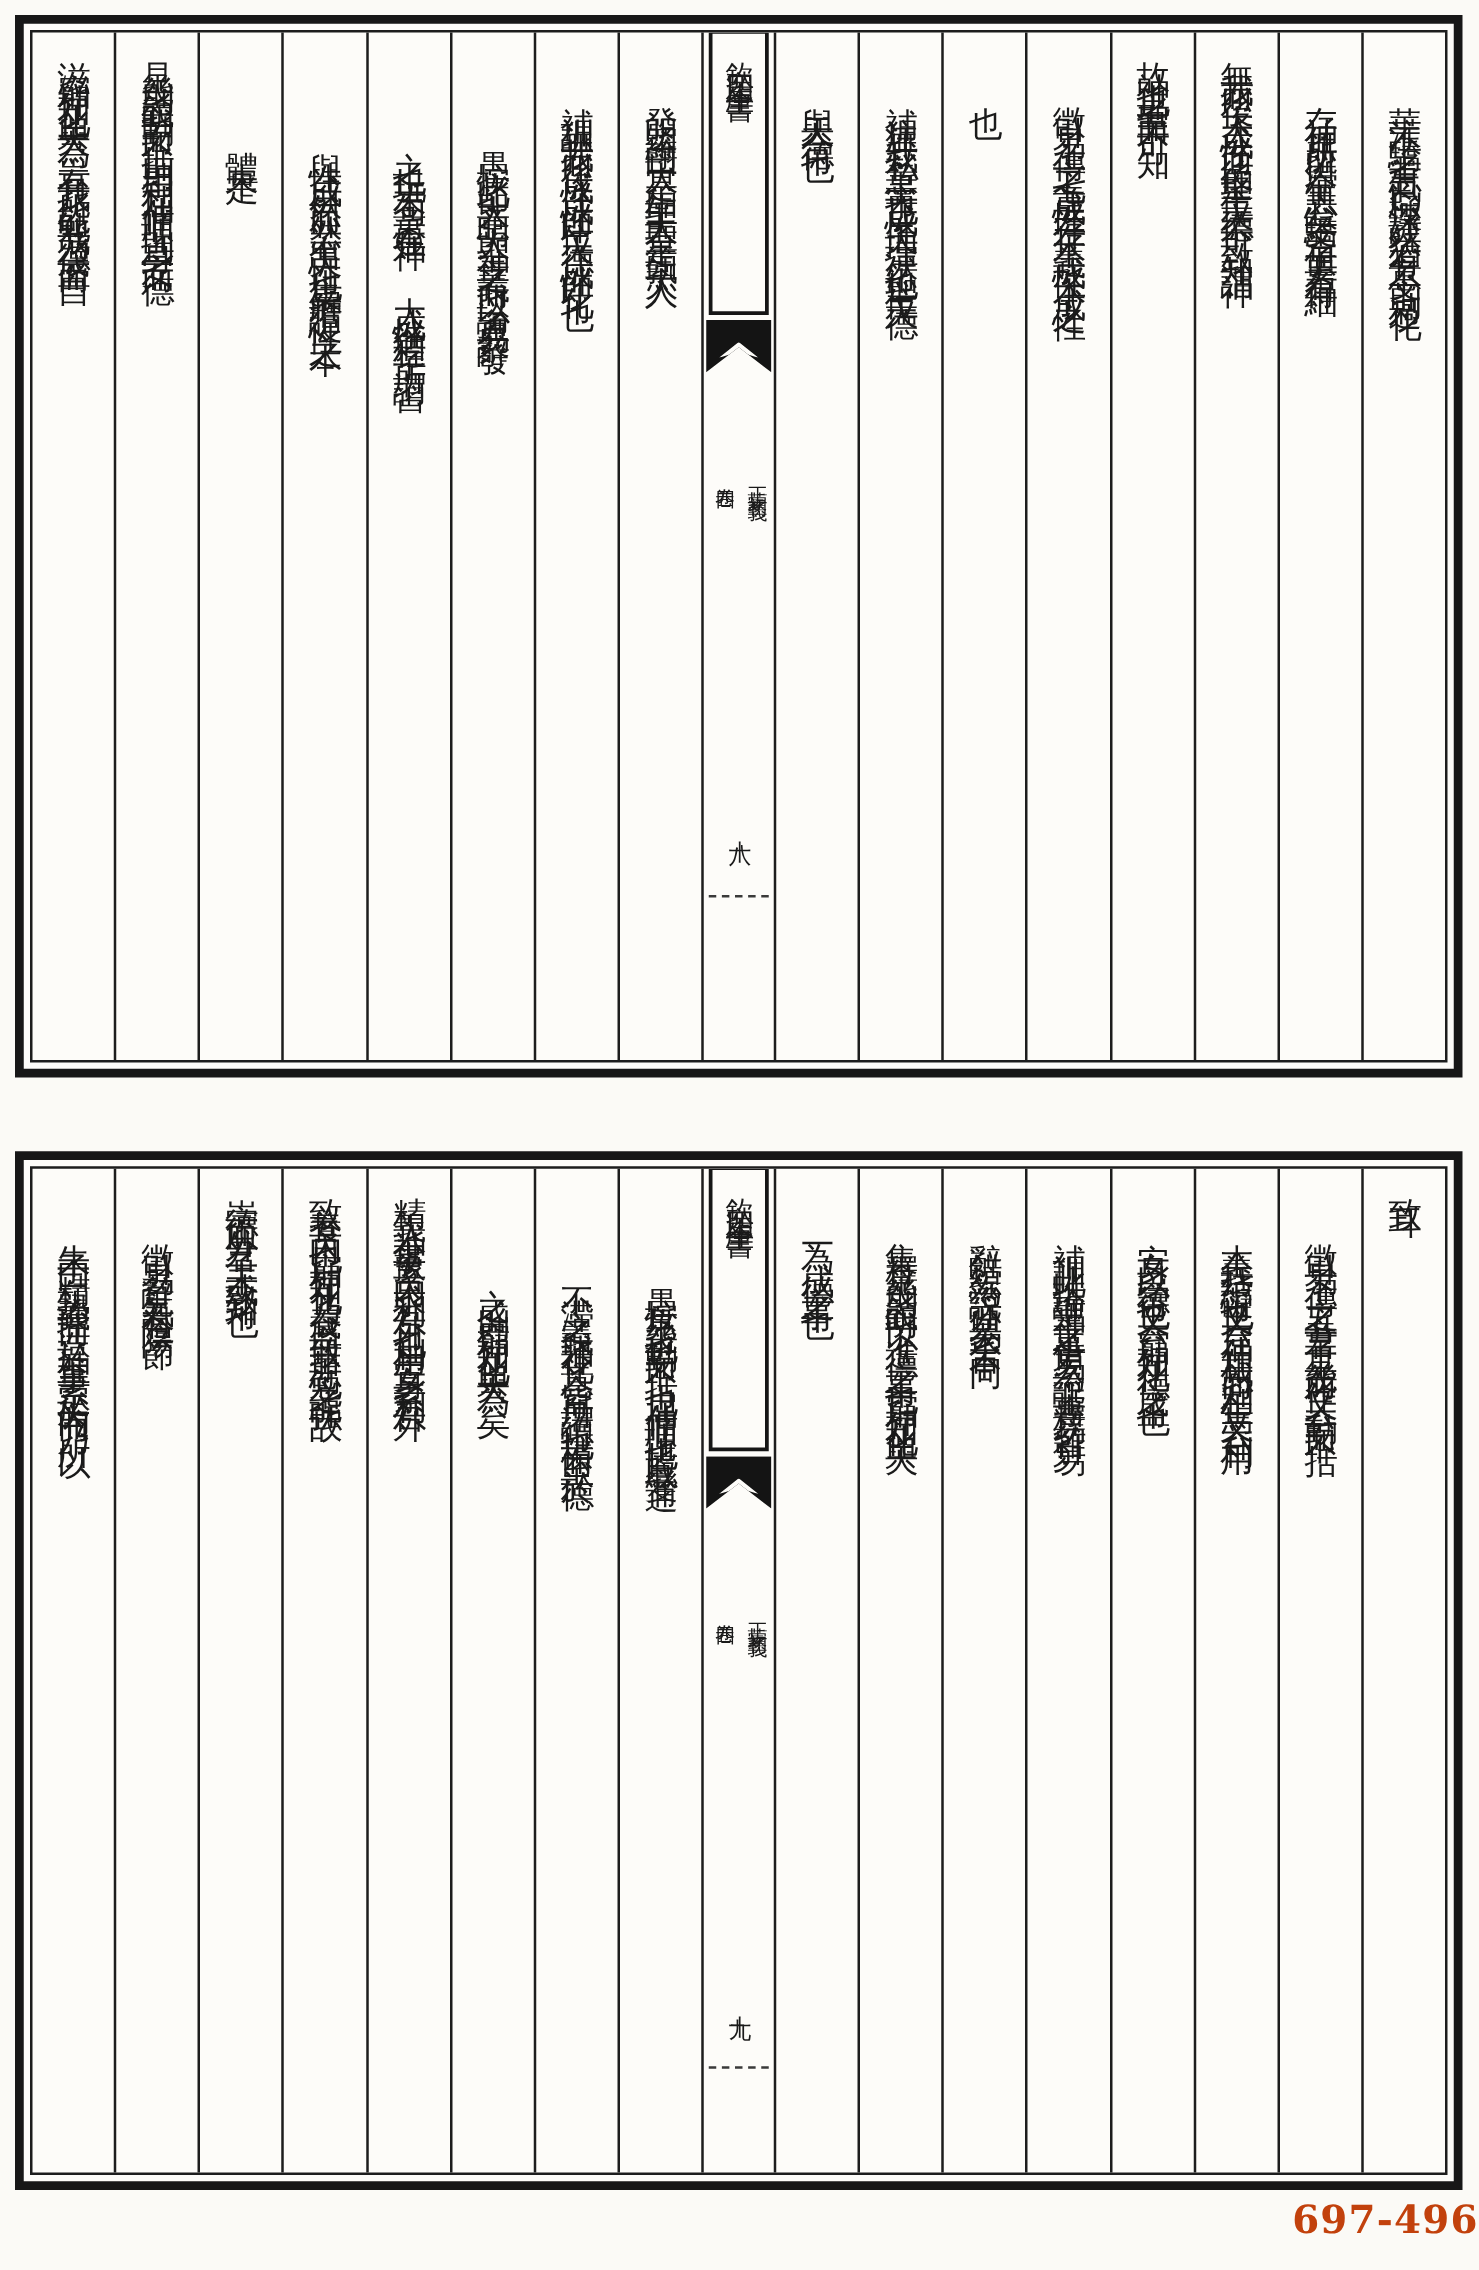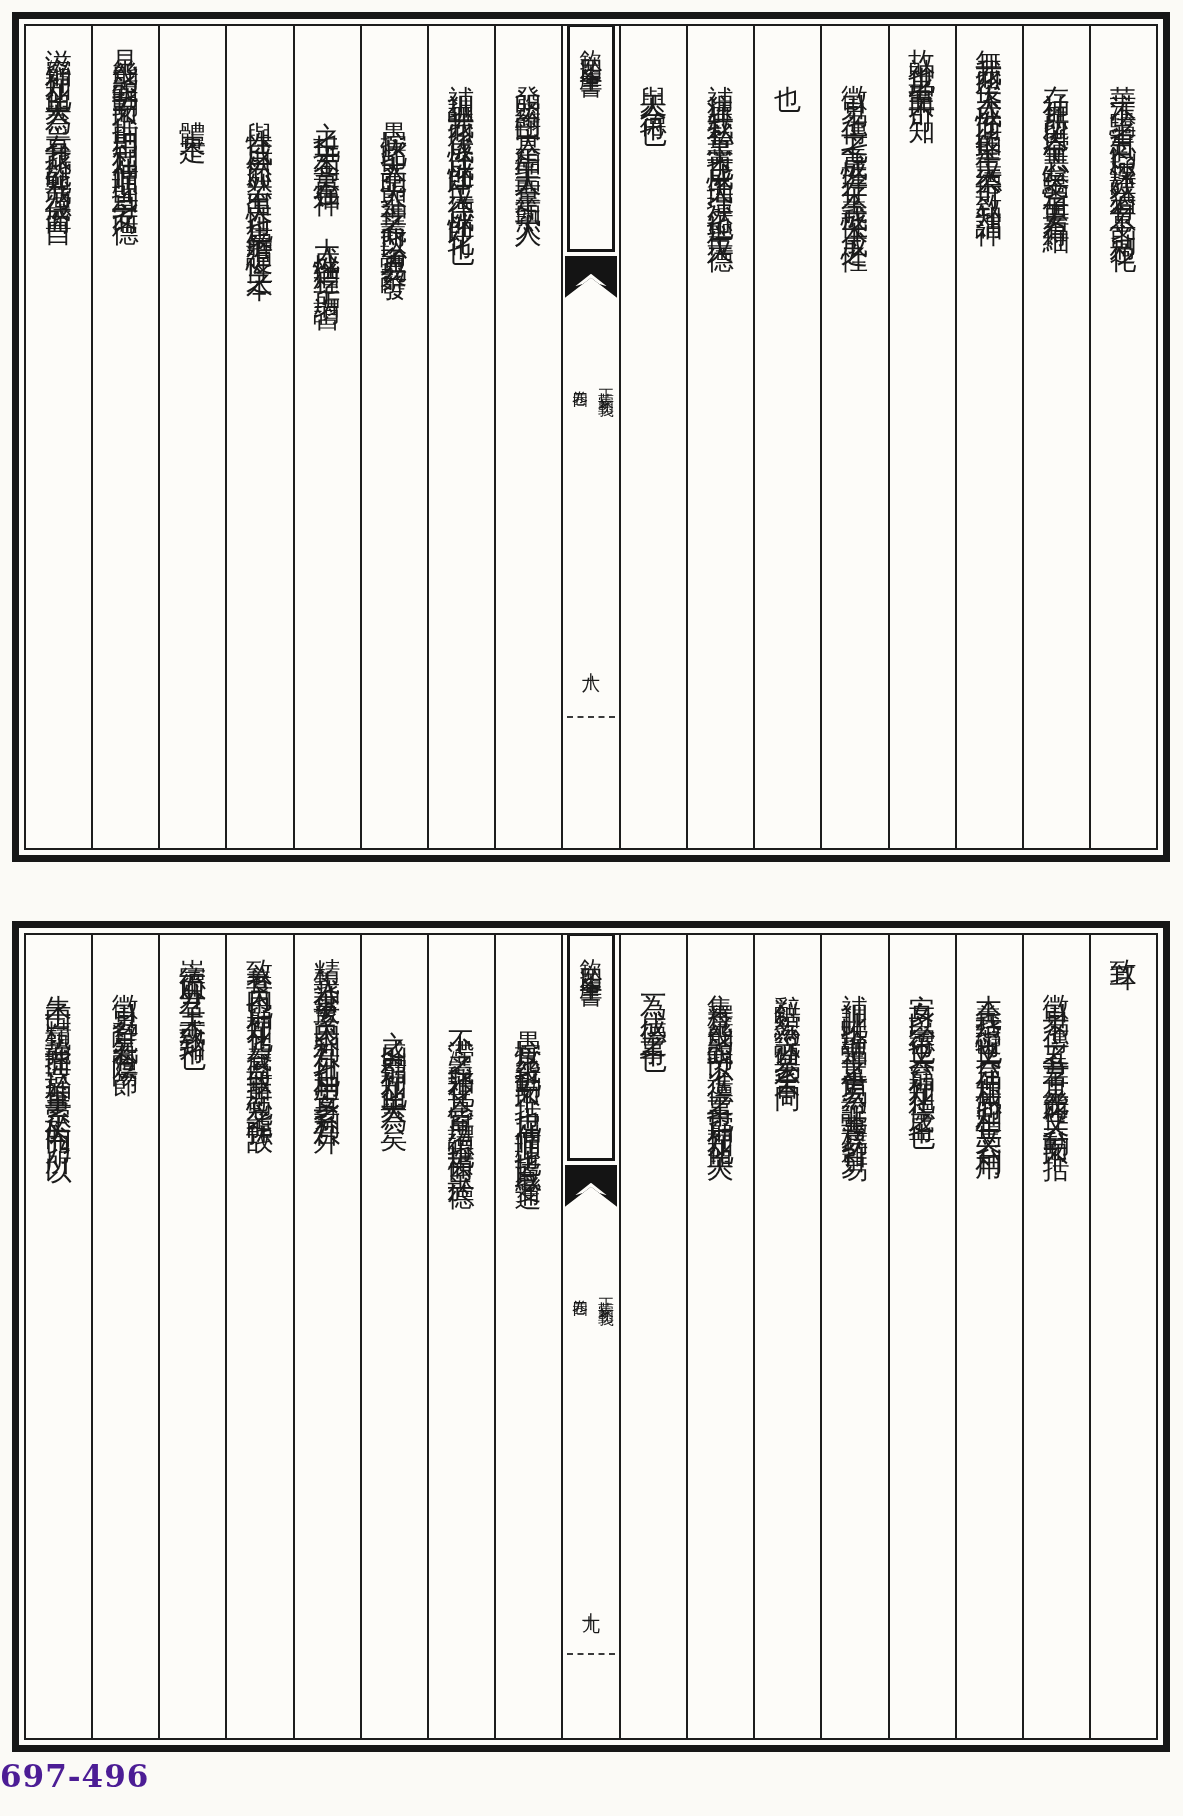--- a/index.html
+++ b/index.html
@@ -89,24 +89,24 @@
   .block-bottom .folio-num { top: 663px; }
   .folio-rule {
     position: absolute; left: 8%; width: 84%;
     border-top: 2px dashed #3a3a3a;
   }
   .block-top .folio-rule { top: 690px; }
   .block-bottom .folio-rule { top: 718px; }
 
   .plate-label {
     position: absolute; top: 1758px; left: 0; width: 100%;
-    text-align: left;
+    text-align: right;
     font-family: "DejaVu Serif", serif;
     font-size: 31px; font-weight: 600; letter-spacing: 1px;
-    color: #4c1d95;
+    color: #c2410c;
   }
 </style>
 </head>
 <body>
 
 <div class="block block-top">
   <div class="frame">
       <div class="col">
         <div class="coltext indent-1">華注不驕者志氣已極深靜然猶有意不吝則過化</div>
       </div>

